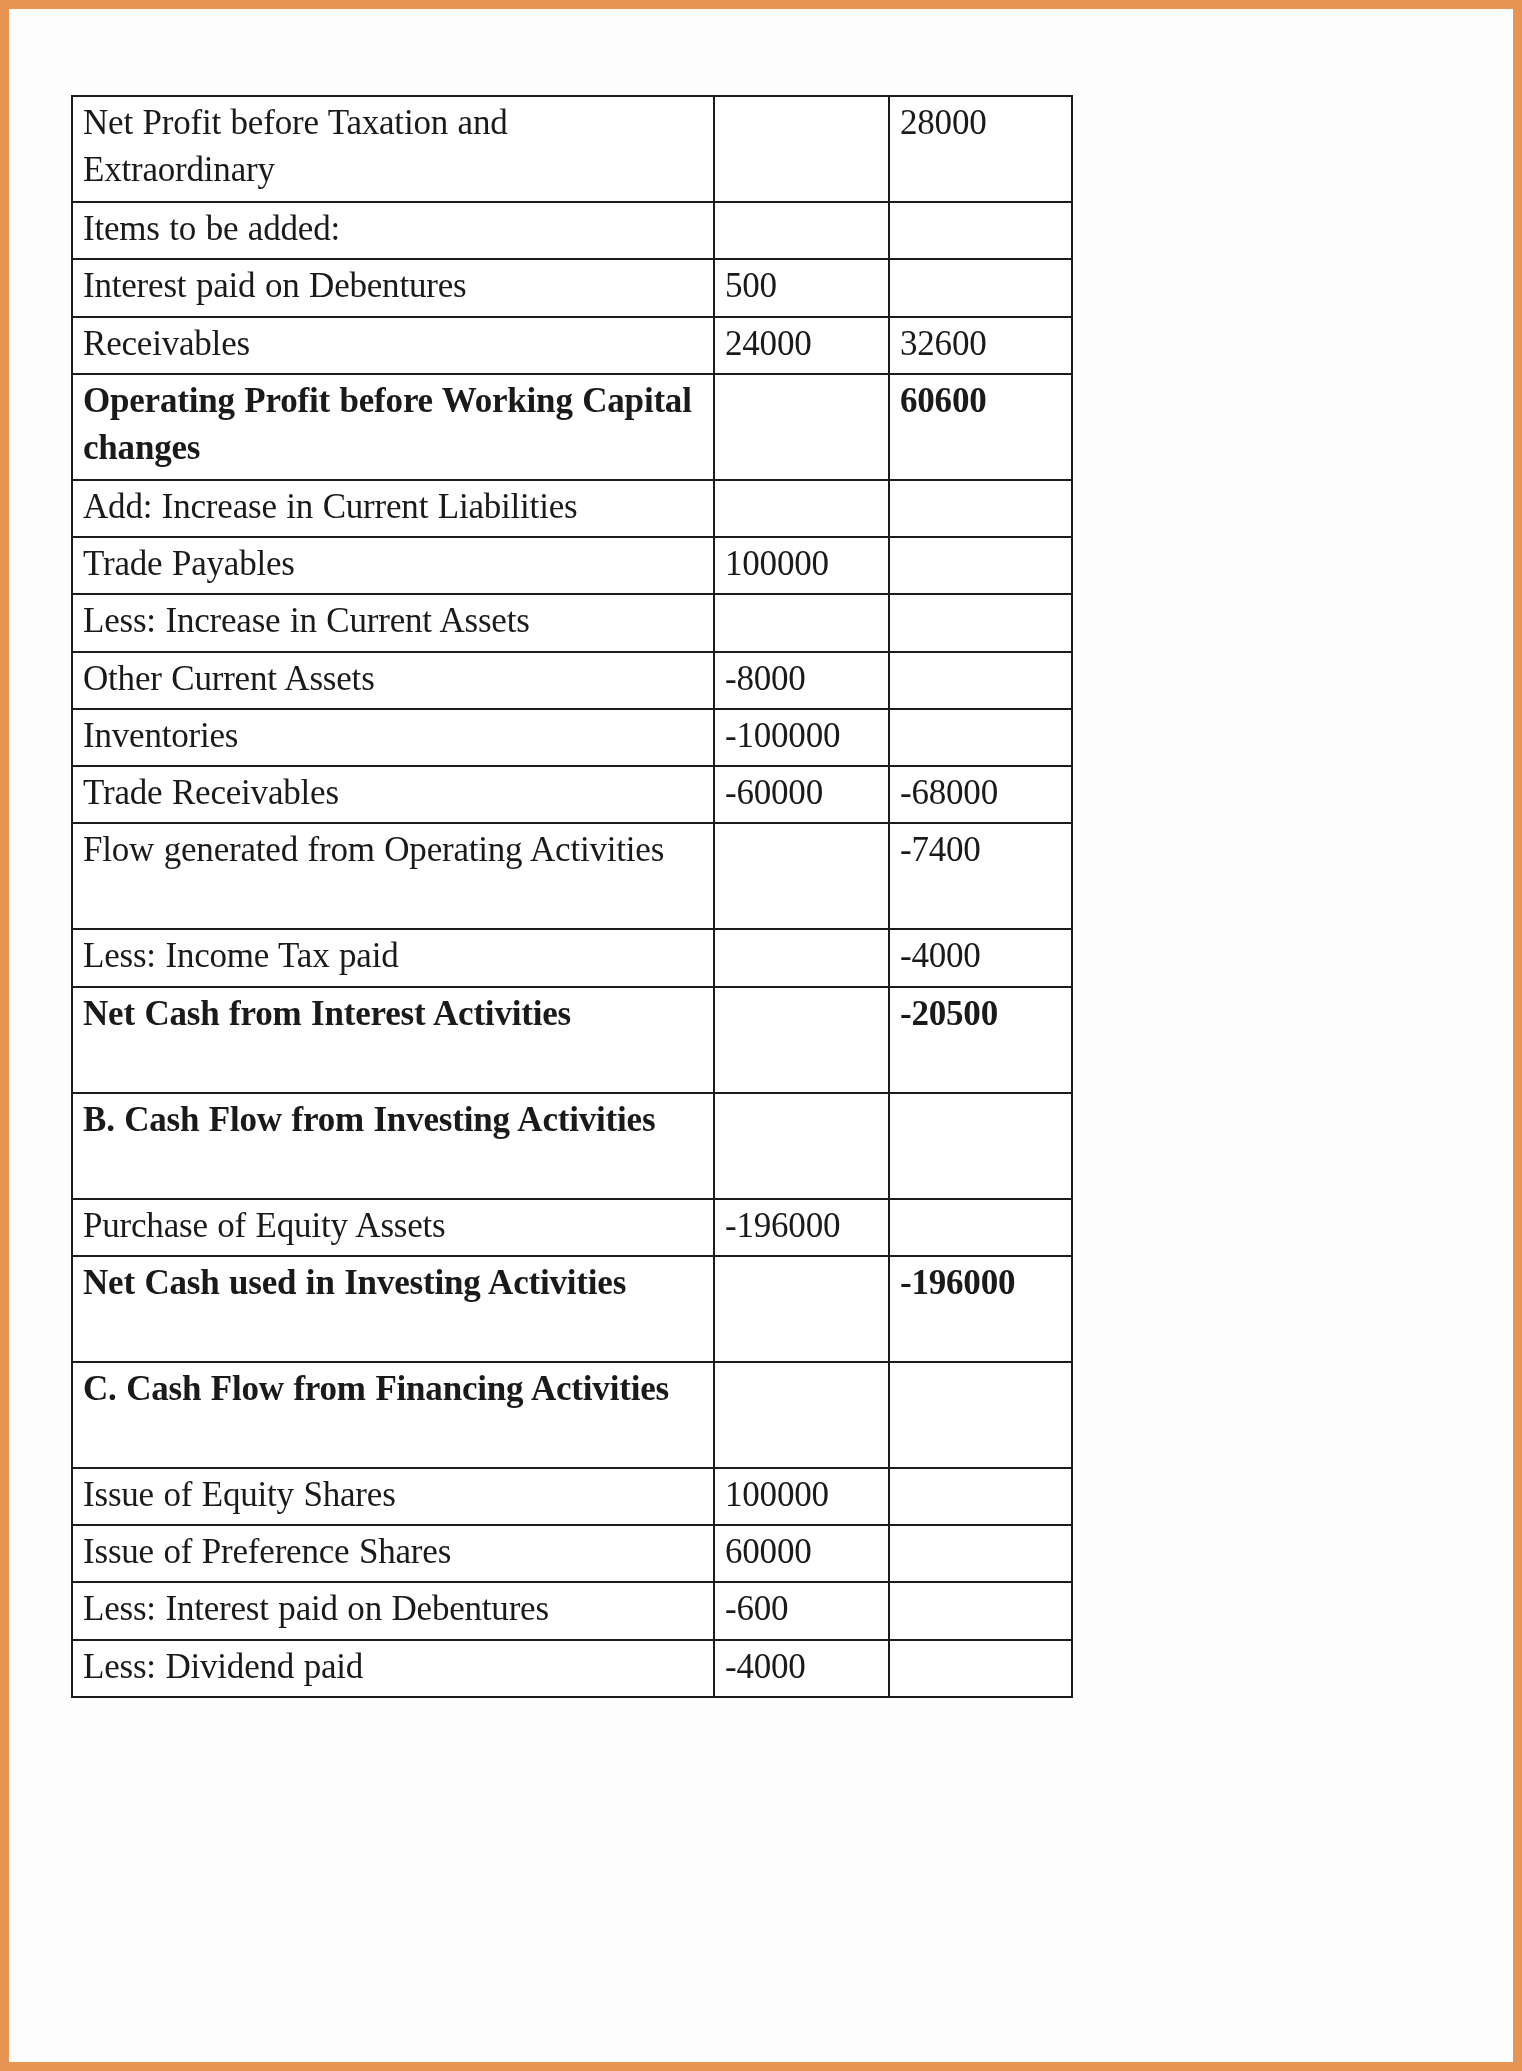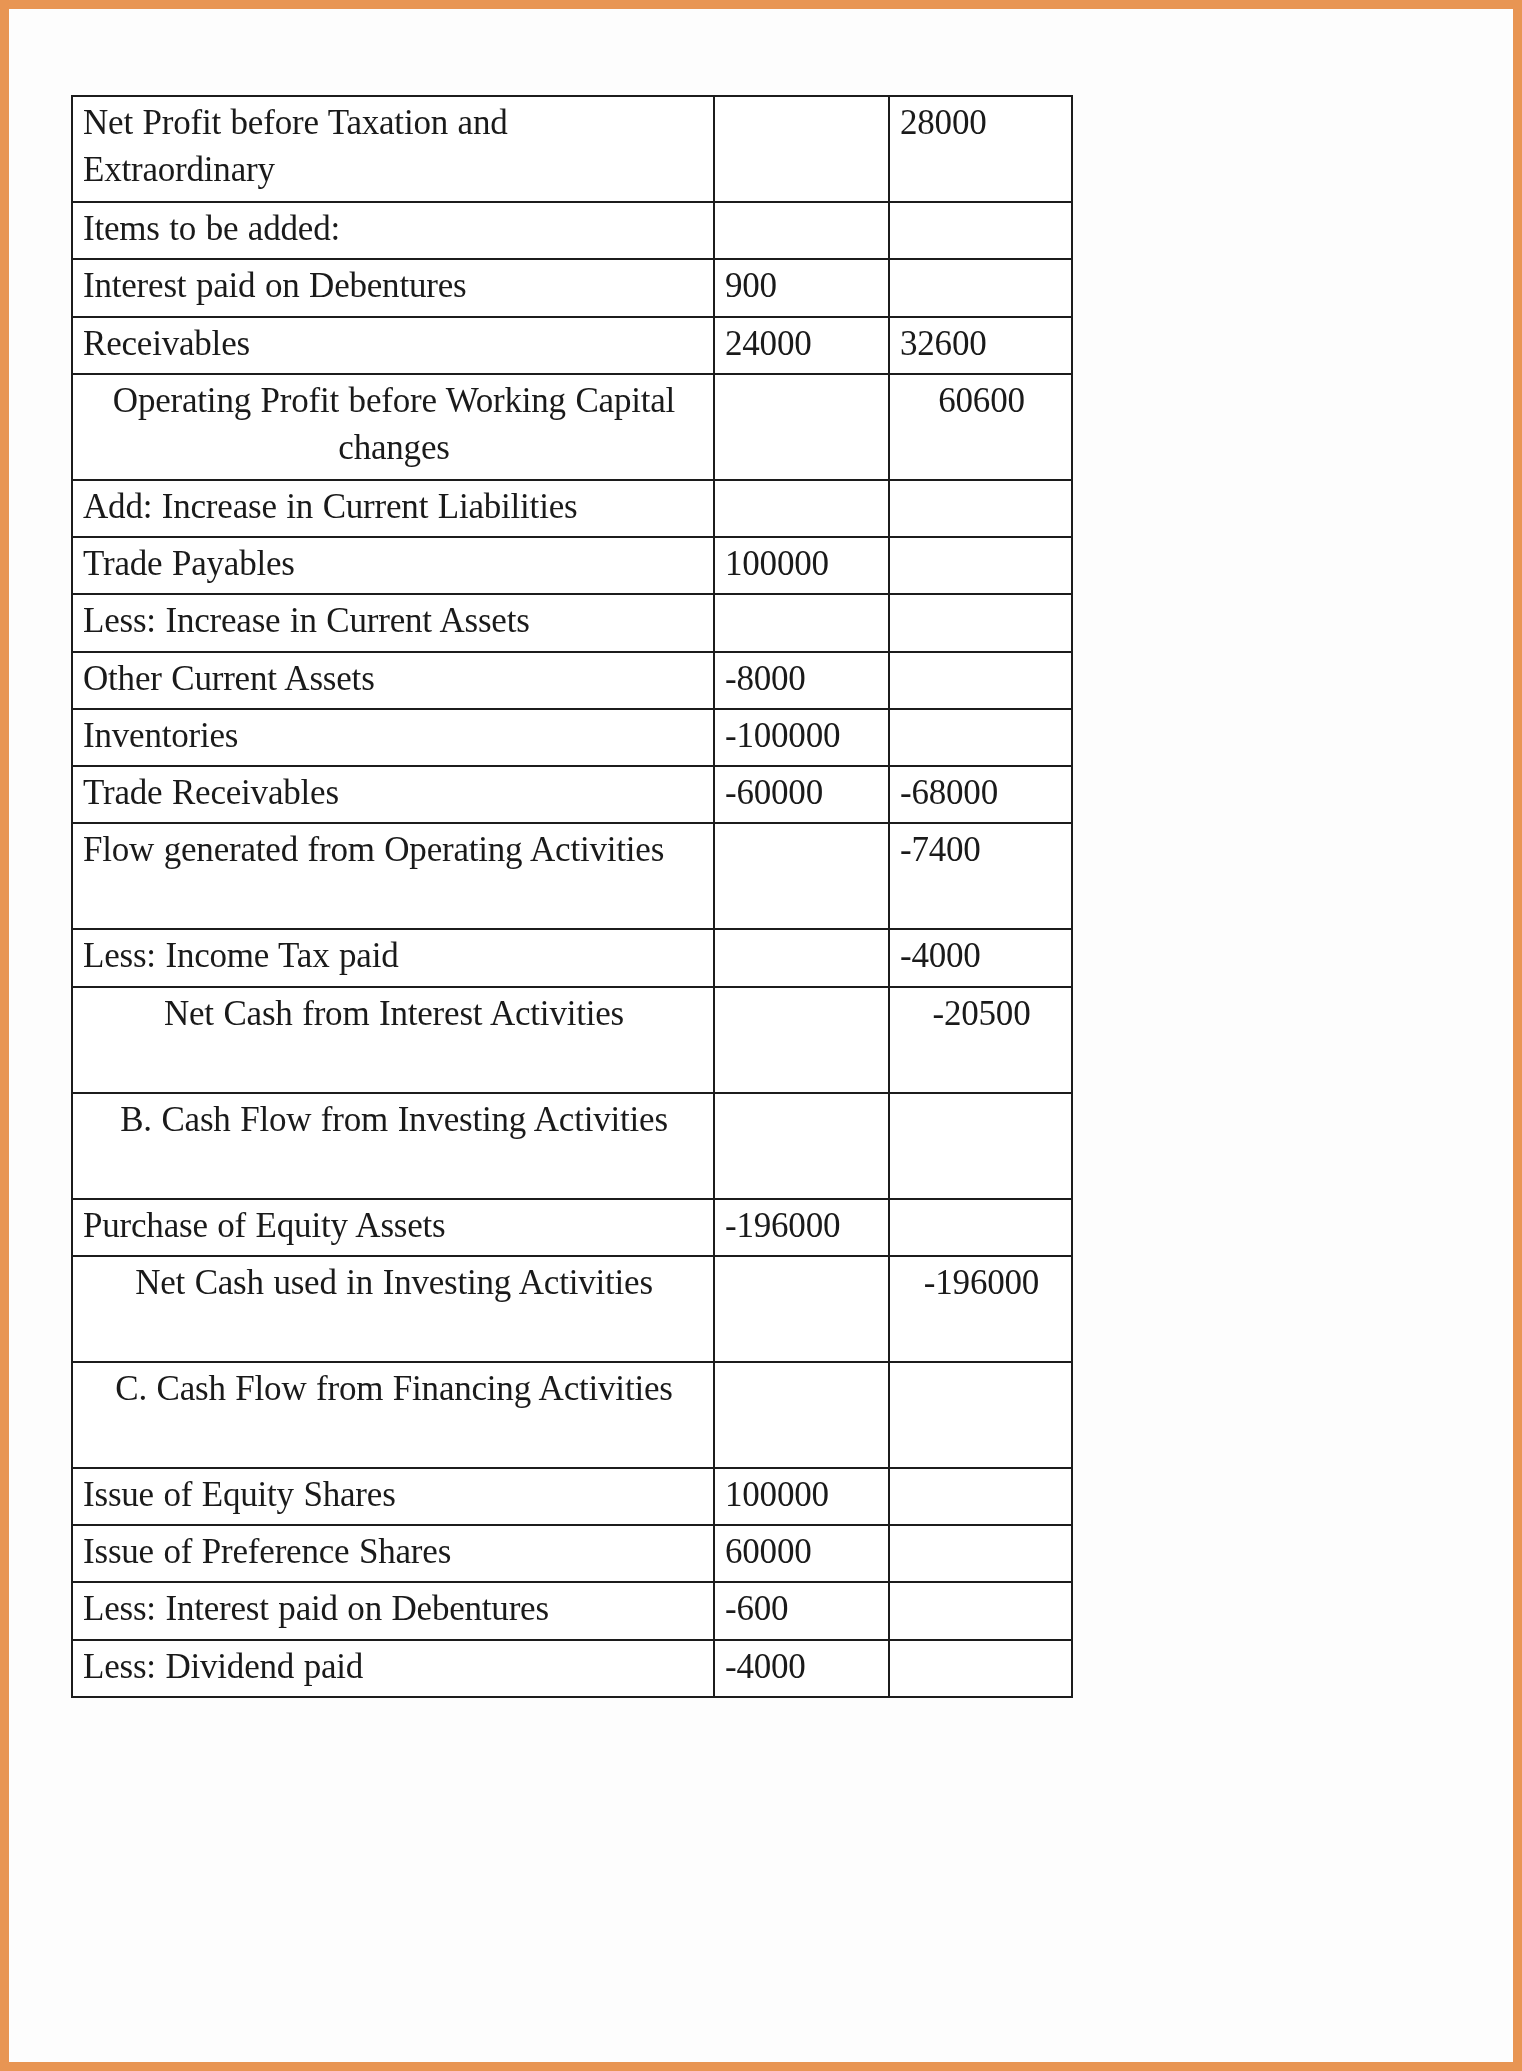--- a/index.html
+++ b/index.html
@@ -71,22 +71,21 @@
   }
 
   td.num {
     text-align: left;
     vertical-align: bottom;
     padding-left: 10px;
     white-space: nowrap;
   }
 
   tr.bold td {
-    font-weight: normal;
-    text-align: center;
+    font-weight: bold;
   }
 </style>
 </head>
 <body>
 
 <div id="page">
   <div id="sheet">
     <div id="table-wrap">
       <table class="cashflow">
         <colgroup>
@@ -100,21 +99,21 @@
               <td class="num"></td>
               <td class="num">28000</td>
             </tr>
             <tr>
               <td class="desc">Items to be added:</td>
               <td class="num"></td>
               <td class="num"></td>
             </tr>
             <tr>
               <td class="desc">Interest paid on Debentures</td>
-              <td class="num">900</td>
+              <td class="num">500</td>
               <td class="num"></td>
             </tr>
             <tr>
               <td class="desc">Receivables</td>
               <td class="num">24000</td>
               <td class="num">32600</td>
             </tr>
             <tr class="bold two-line">
               <td class="desc">Operating Profit before Working Capital changes</td>
               <td class="num"></td>

